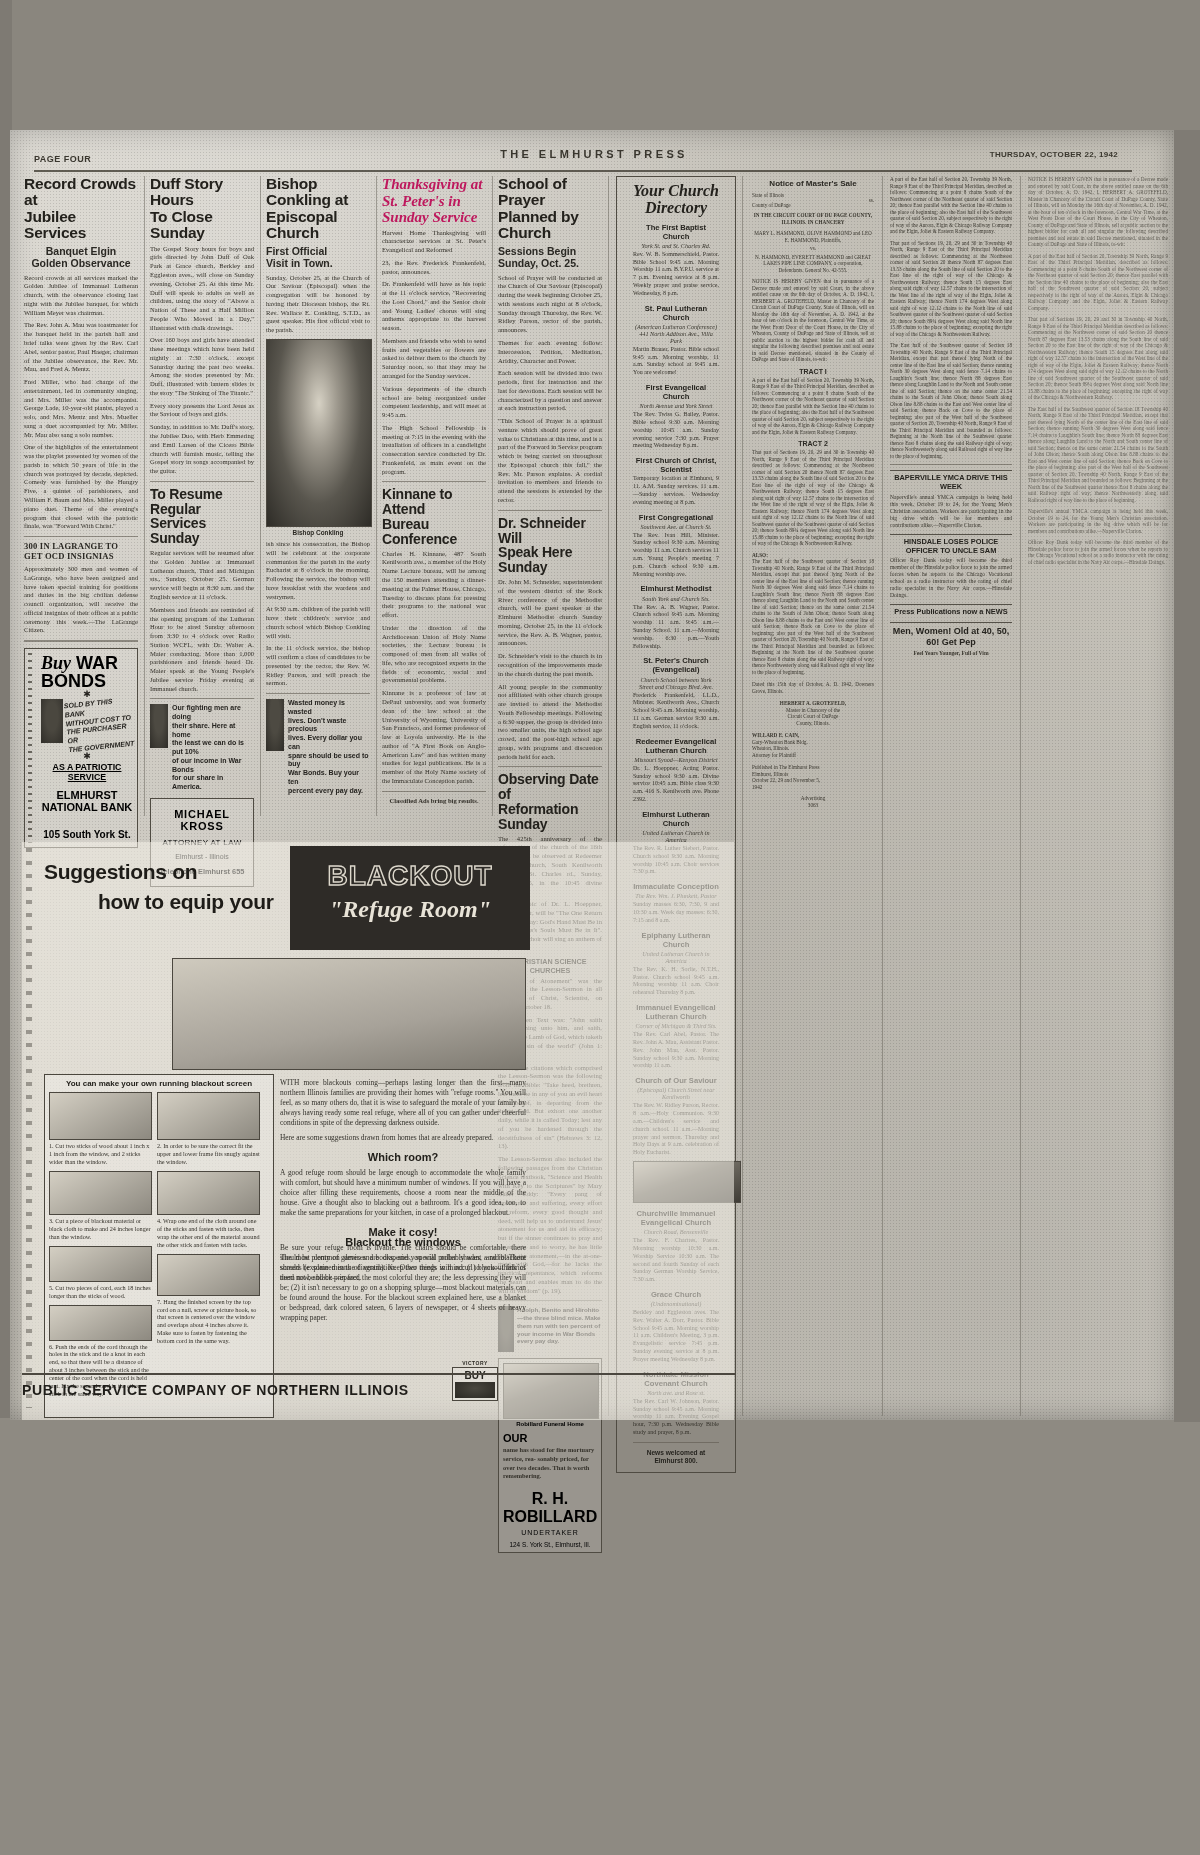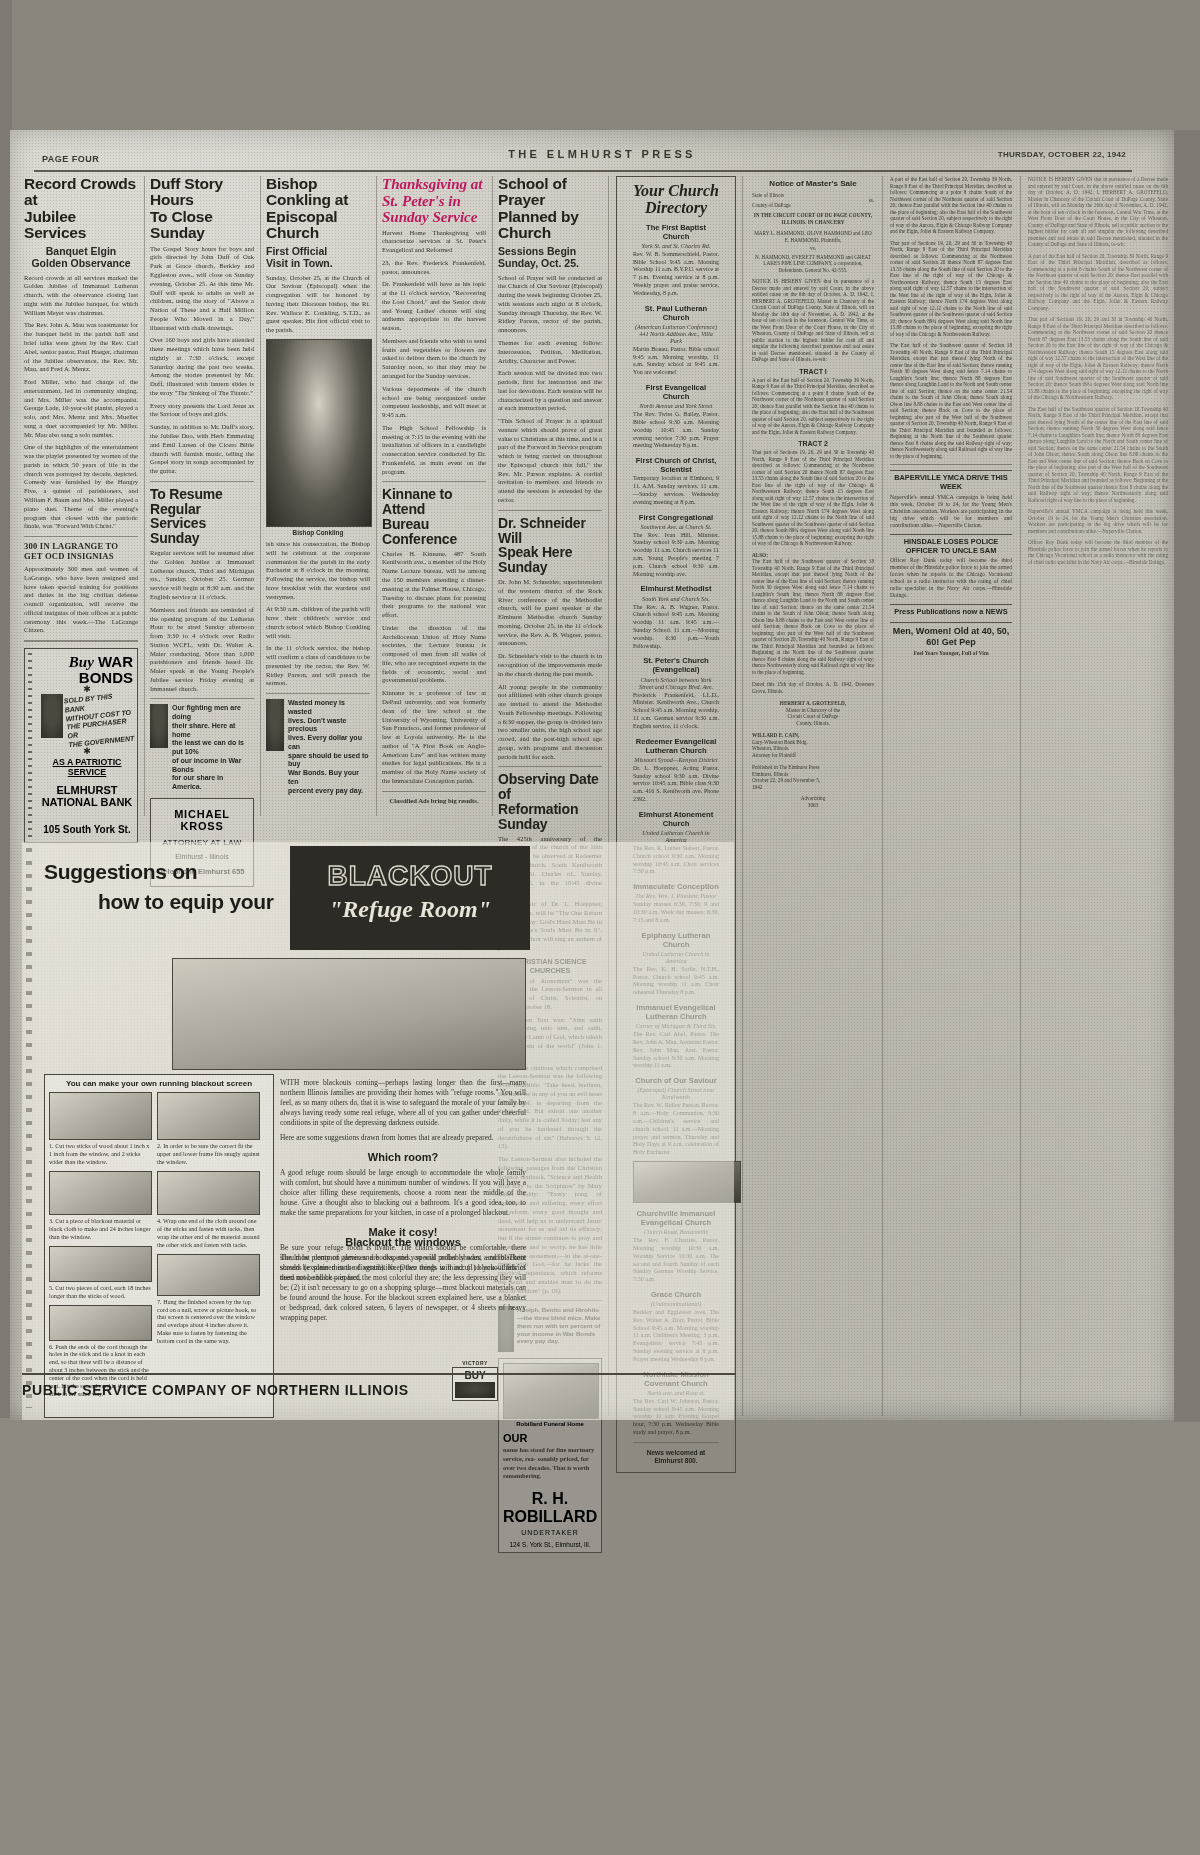--- a/index.html
+++ b/index.html
@@ -21,21 +21,21 @@
       radial-gradient(rgba(0,0,0,.30) 0.5px, transparent 0.6px),
       radial-gradient(rgba(255,255,255,.28) 0.5px, transparent 0.6px);
     background-size:3px 3px, 4px 4px;
     background-position:0 0, 2px 1px;}
   
   #scantop{position:absolute;left:0;top:0;width:1200px;height:134px;background:#8a867e;}
   #scanleft{position:absolute;left:0;top:0;width:12px;height:1855px;background:#7e7a73;}
   #scanbot{position:absolute;left:0;top:1418px;width:1200px;height:437px;background:#8e8a82;}
   #rightedge{position:absolute;left:1174px;top:130px;width:26px;height:1292px;background:#7f7b74;}
   
-  #masthead{position:absolute;left:32px;top:14px;width:1120px;height:28px;}
+  #masthead{position:absolute;left:24px;top:14px;width:1120px;height:28px;}
   .mh-page{position:absolute;left:0;top:10px;font-size:9px;letter-spacing:.5px;
      font-family:"Liberation Sans",sans-serif;font-weight:700;color:#3a372f;}
   .mh-title{position:absolute;left:0;right:0;top:4px;text-align:center;
      font-family:"Liberation Sans",sans-serif;font-weight:700;font-size:11px;
      letter-spacing:3.4px;color:#39362e;}
   .mh-date{position:absolute;right:36px;top:6px;font-family:"Liberation Sans",sans-serif;
      font-weight:700;font-size:8px;letter-spacing:.3px;color:#3b382f;}
   #mastrule{position:absolute;left:24px;top:40px;width:1098px;height:2px;background:#4a463d;opacity:.85;}
 
   
@@ -162,21 +162,21 @@
       <p class="body blur">One of the highlights of the entertainment was the playlet presented by women of the parish in which 50 years of life in the church was portrayed by decade, depicted. Comedy was furnished by the Hungry Five, a quintet of parishioners, and William F. Baum and Mrs. Miller played a piano duet. Theme of the evening's program that closed with the patriotic finale, was "Forward With Christ."</p>
       <div class="hr"></div>
       <h4 class="kick">300 IN LAGRANGE TO GET OCD INSIGNIAS</h4>
       <p class="body blur">Approximately 300 men and women of LaGrange, who have been assigned and have taken special training for positions and duties in the big civilian defense council organization, will receive the official insignias of their offices at a public ceremony this week.—The LaGrange Citizen.</p>
       <div class="hr thick"></div>
 
       <div class="adbox" style="position:relative;padding:5px 4px 7px;">
         <div style="position:absolute;left:3px;top:4px;bottom:4px;width:4px;
              background-image:repeating-linear-gradient(180deg,#3b382f 0 2px,transparent 2px 7px);opacity:.7;"></div>
         <div style="margin-left:12px;">
-          <div class="ad-title" style="font-size:15px;line-height:1;text-align:right;">
+          <div class="ad-title" style="font-size:18px;line-height:1;text-align:left;">
             <span style="font-family:'Liberation Serif',serif;font-style:italic;">Buy</span>
             <span>WAR BONDS</span>
           </div>
           <div class="ctr star">✱</div>
           <div style="display:flex;gap:3px;align-items:flex-start;">
             <div style="width:22px;height:44px;flex:none;
                  background:radial-gradient(ellipse at 50% 40%, #4a473f 0 38%, #2f2d28 100%);"></div>
             <div style="transform:rotate(-6deg);">
               <div class="bond-line">SOLD BY THIS BANK</div>
               <div class="bond-line">WITHOUT COST TO</div>
@@ -389,21 +389,21 @@
             <div class="ch-name">St. Peter's Church (Evangelical)</div>
             <div class="ch-sub">Church School between York Street and Chicago Blvd. Ave.</div>
             <div class="ch-body blur">Frederick Frankenfeld, LL.D., Minister. Kenilworth Ave., Church School 9:45 a.m. Morning worship, 11 a.m. German service 9:30 a.m. English service, 11 o'clock.</div>
           </div>
           <div>
             <div class="ch-name">Redeemer Evangelical Lutheran Church</div>
             <div class="ch-sub">Missouri Synod—Kenyon District</div>
             <div class="ch-body blur">Dr. L. Hoeppner, Acting Pastor. Sunday school 9:30 a.m. Divine service 10:45 a.m. Bible class 9:30 a.m. 416 S. Kenilworth ave. Phone 2392.</div>
           </div>
           <div>
-            <div class="ch-name">Elmhurst Atonement Church</div>
+            <div class="ch-name">Elmhurst Lutheran Church</div>
             <div class="ch-sub">United Lutheran Church in America</div>
             <div class="ch-body blur">The Rev. R. Luther Siebert, Pastor. Church school 9:30 a.m. Morning worship 10:45 a.m. Choir services 7:30 p.m.</div>
           </div>
           <div>
             <div class="ch-name">Immaculate Conception</div>
             <div class="ch-sub">The Rev. Wm. J. Plunkett, Pastor</div>
             <div class="ch-body blur">Sunday masses 6:30, 7:30, 9 and 10:30 a.m. Week day masses: 6:30, 7:15 and 8 a.m.</div>
           </div>
           <div>
             <div class="ch-name">Epiphany Lutheran Church</div>

